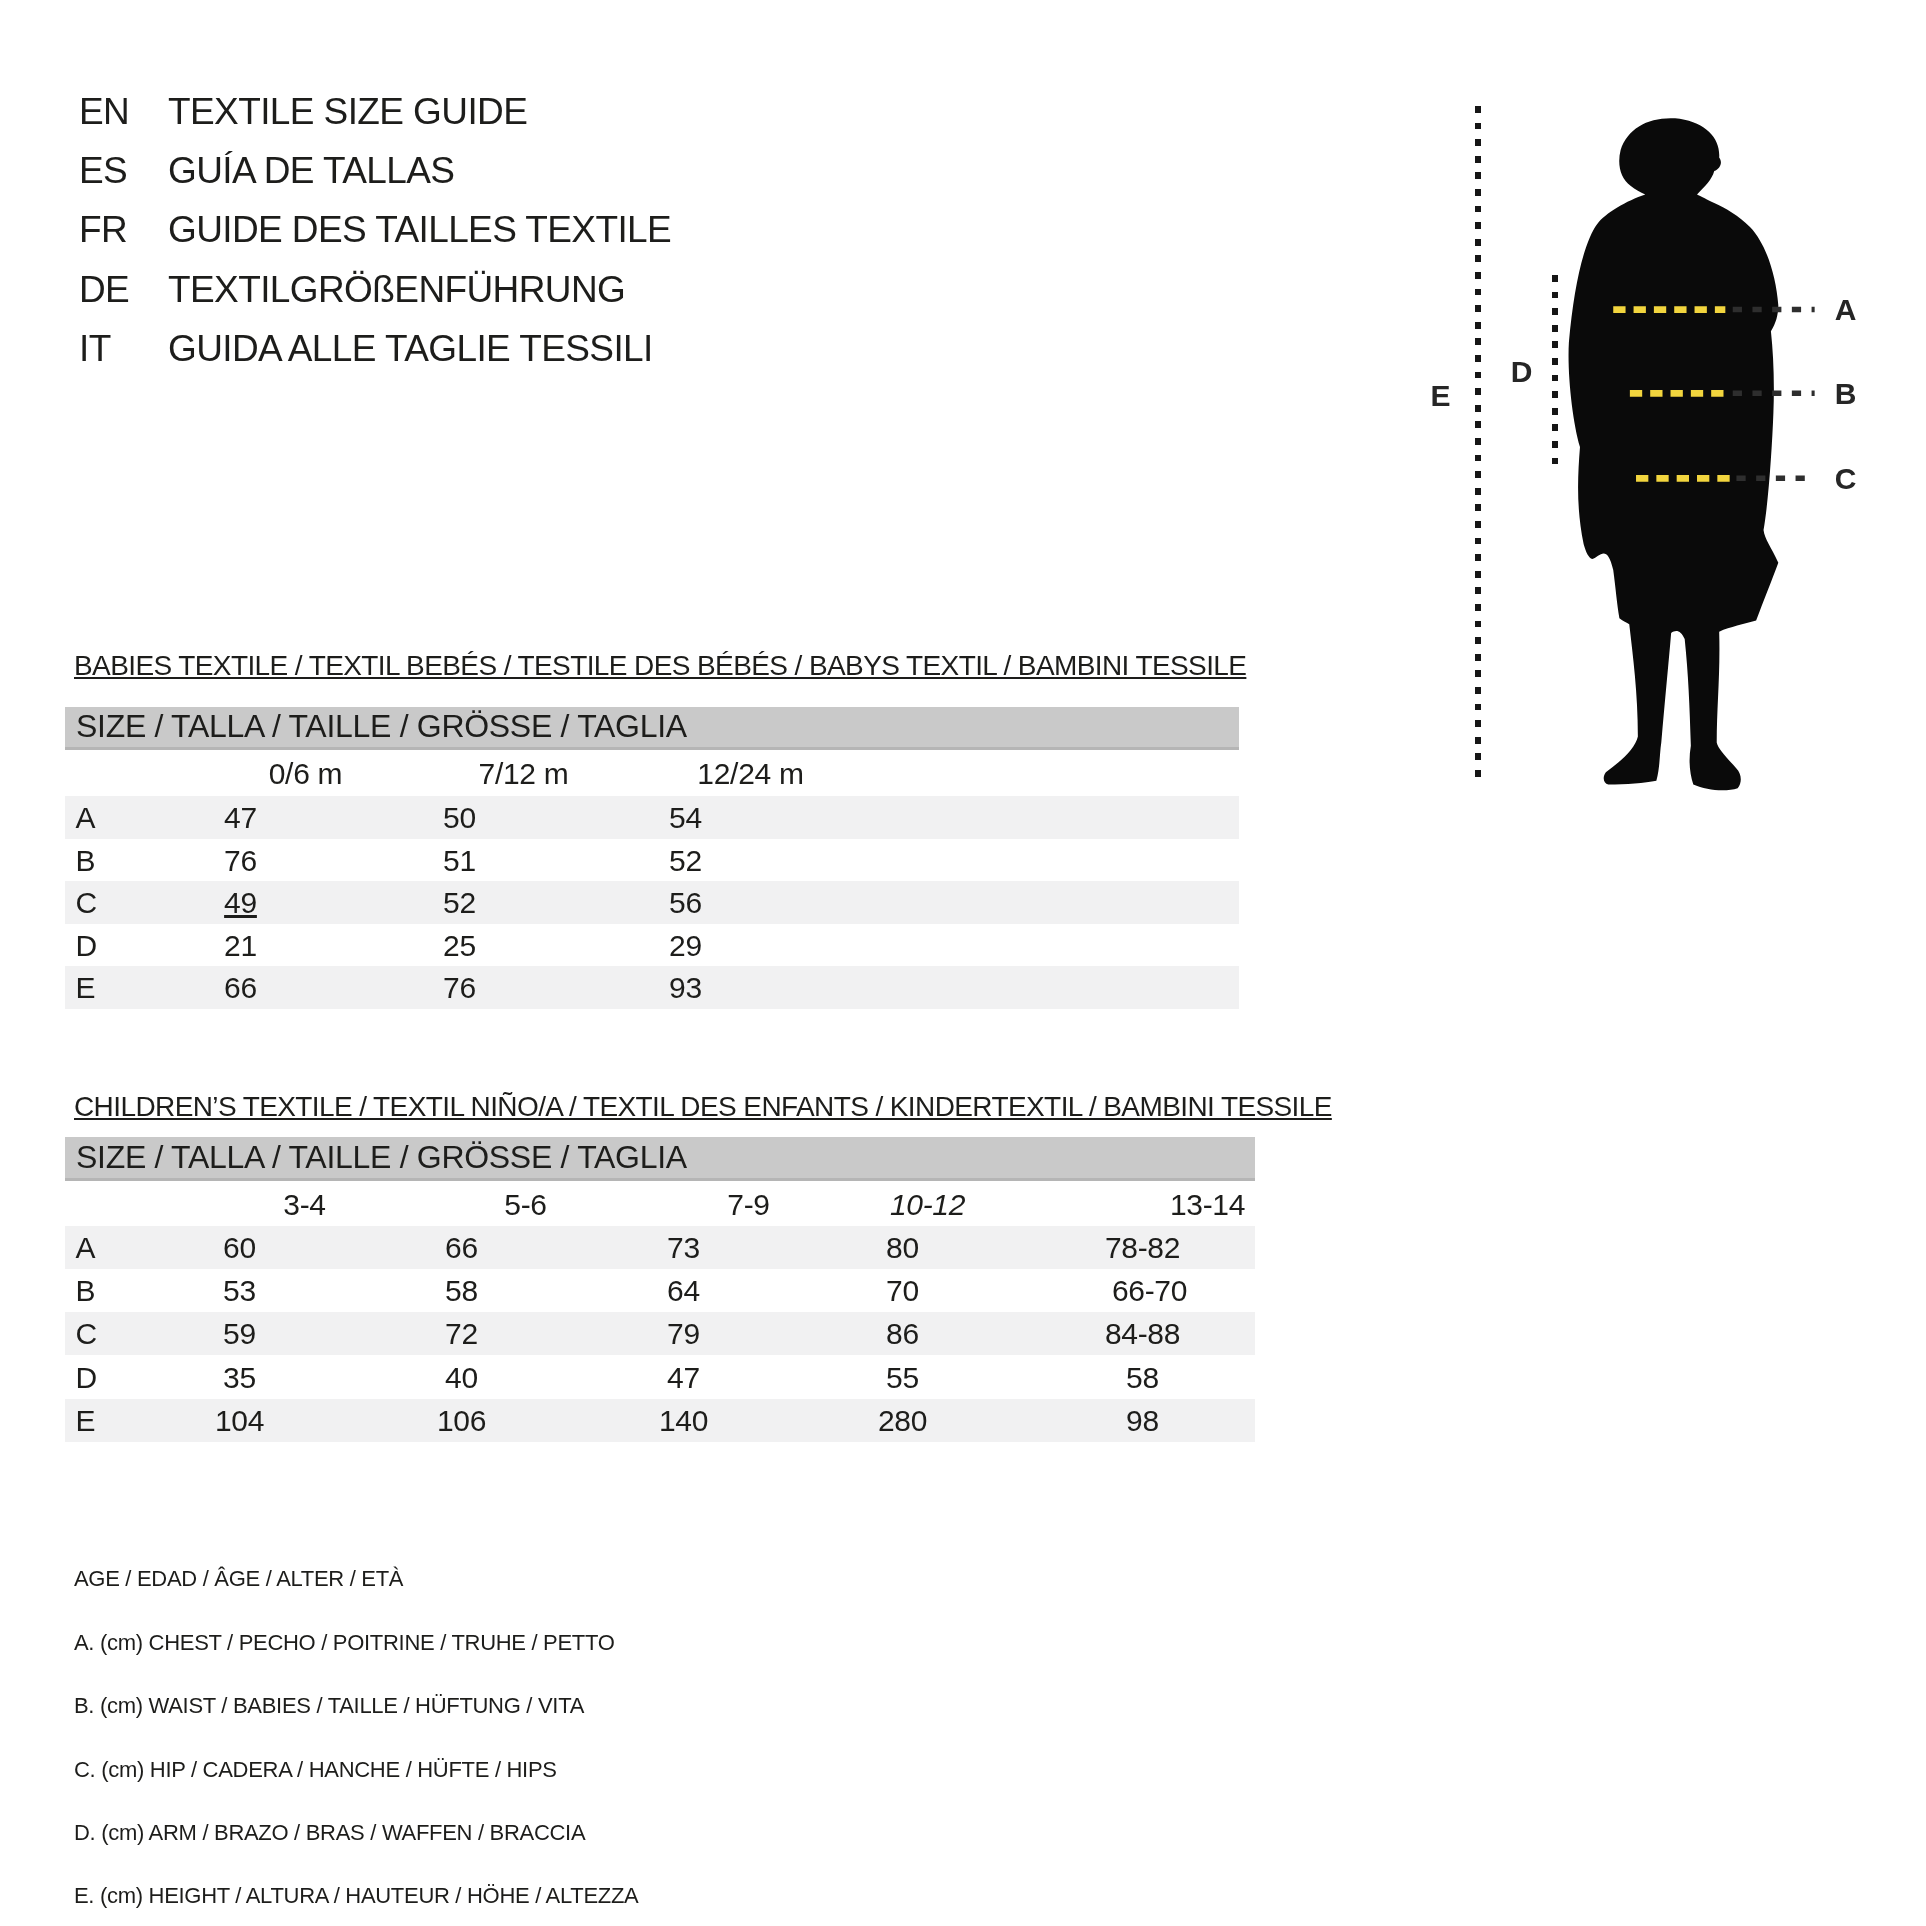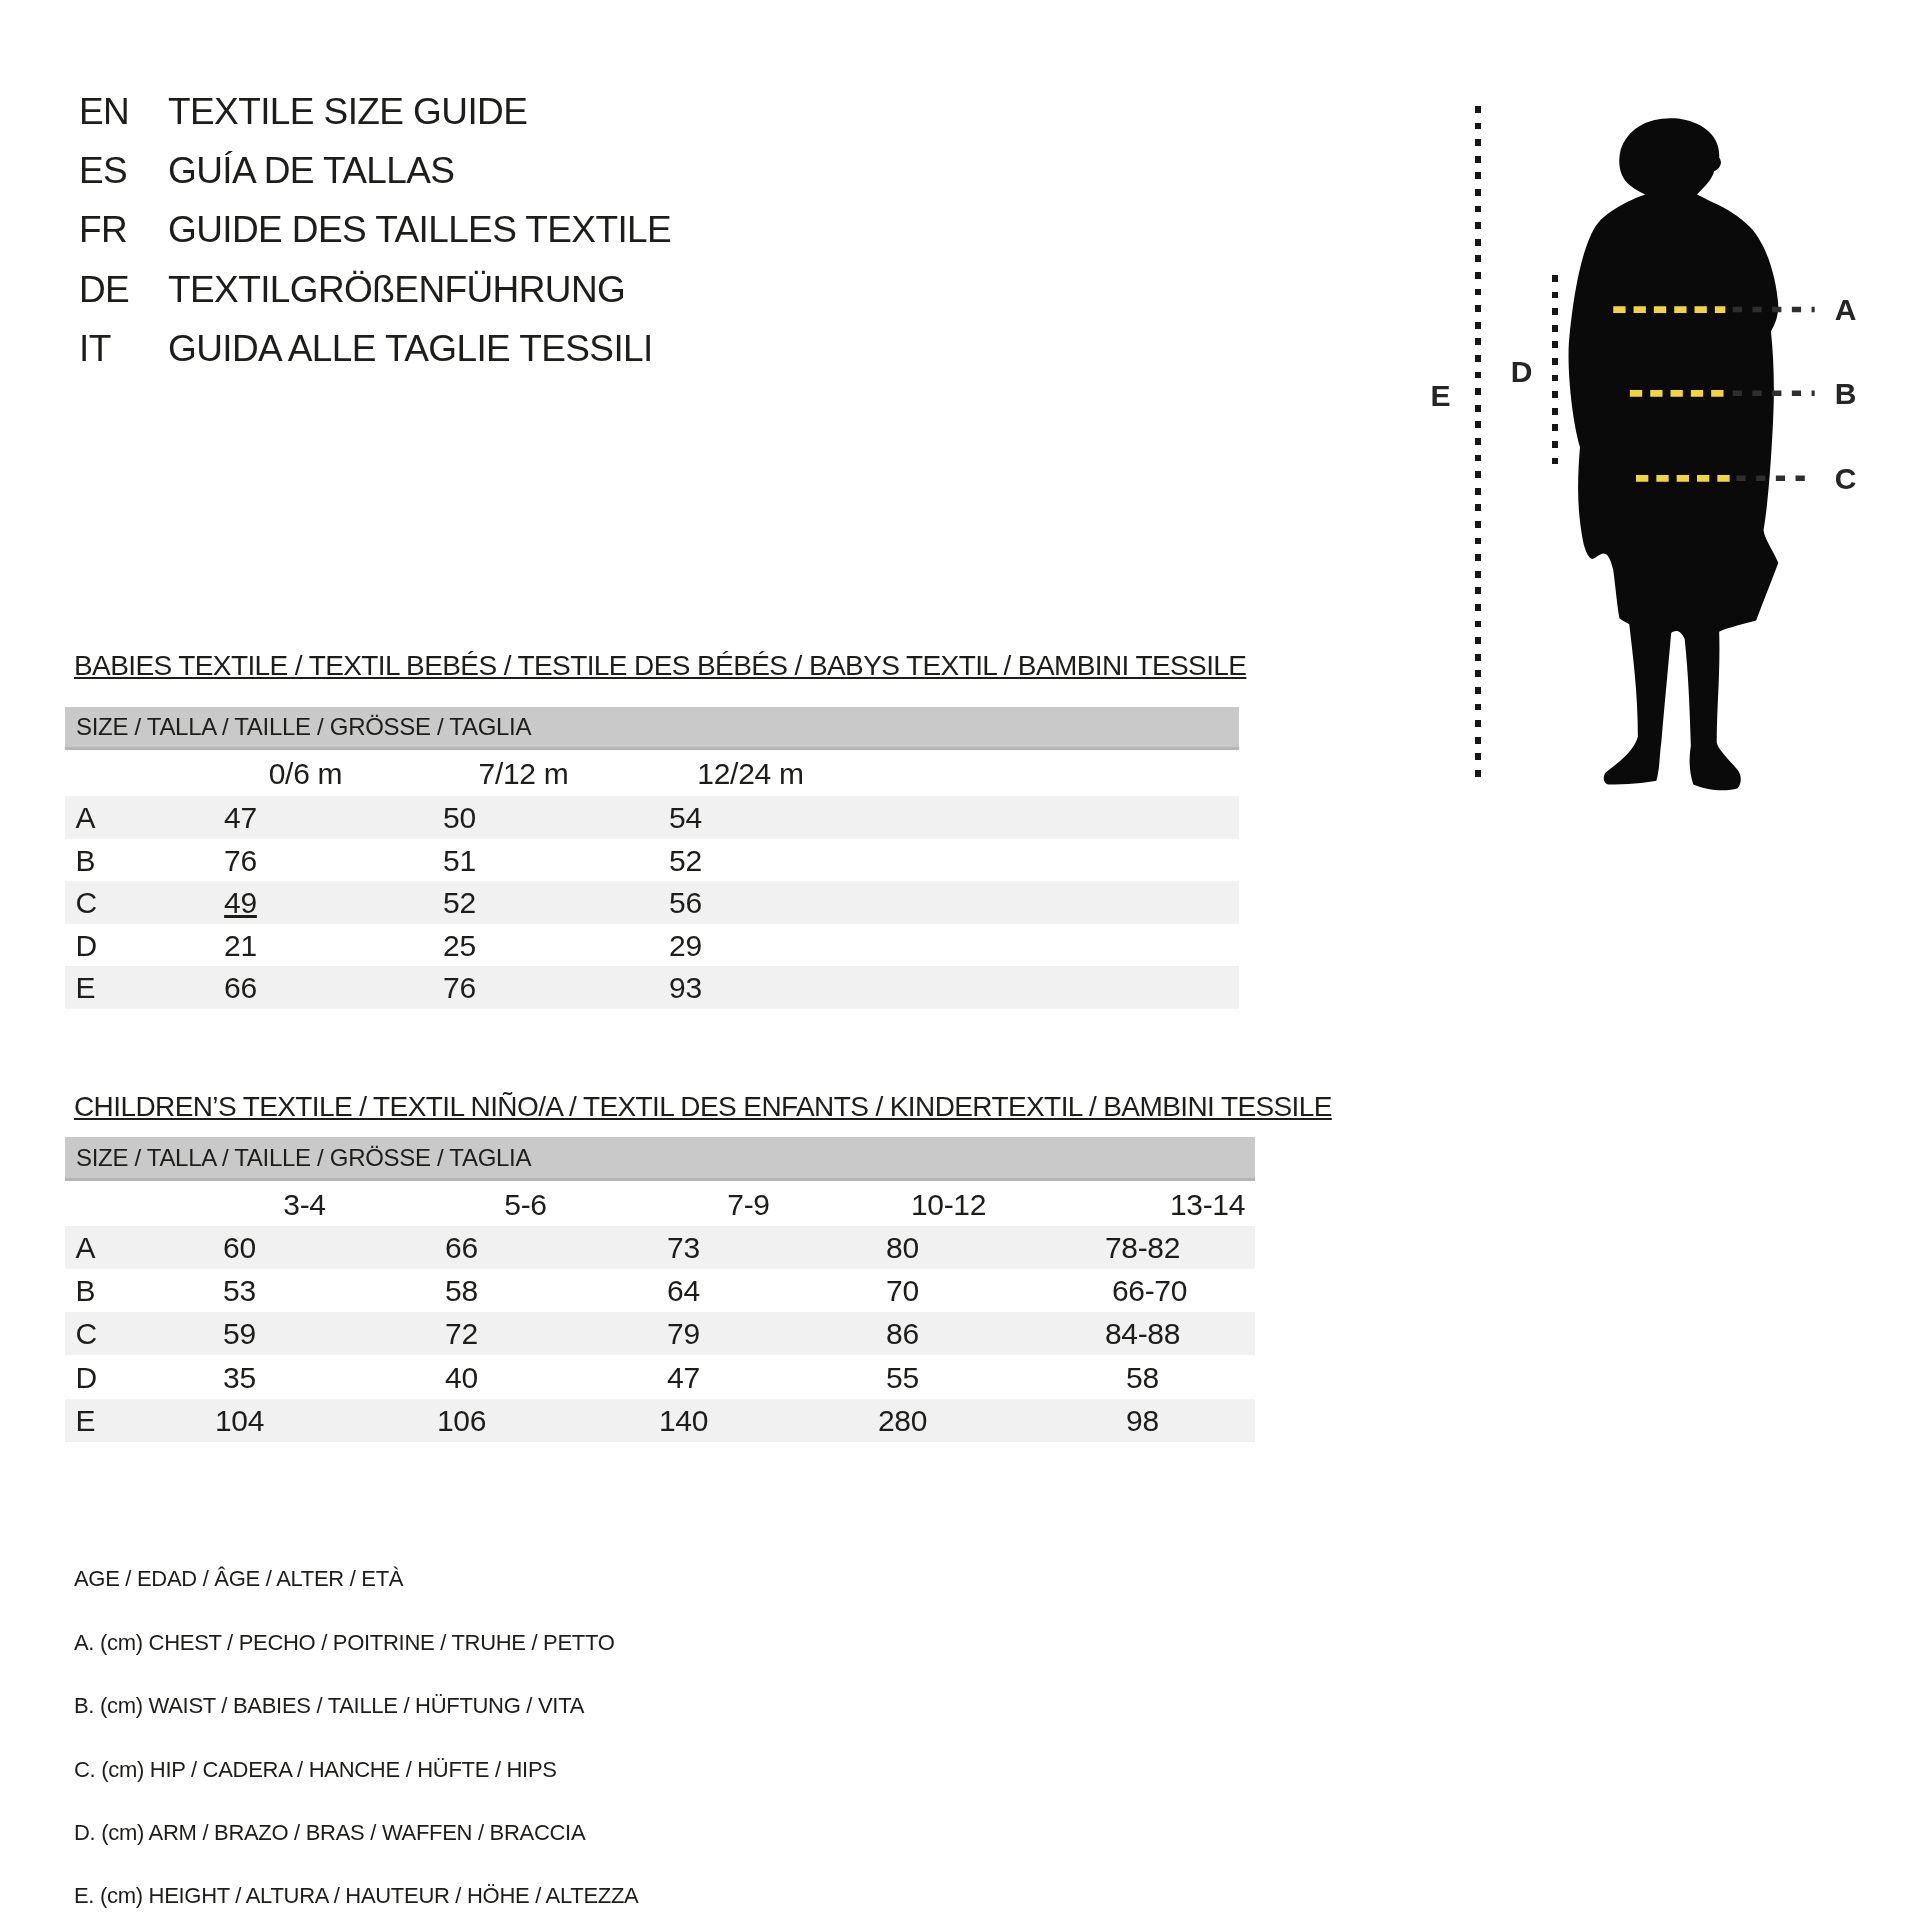--- a/index.html
+++ b/index.html
@@ -12,21 +12,21 @@
   
   .lang-row { position: absolute; left: 79px; height: 41px; line-height: 41px; }
   .lang-code { position: absolute; left: 0; width: 80px; font-size: 37px; letter-spacing: -0.6px; }
   .lang-title { position: absolute; left: 89px; font-size: 37px; letter-spacing: -0.6px; white-space: nowrap; }
 
   
   .section-heading { font-size: 28px; letter-spacing: -0.6px; white-space: nowrap; text-decoration: underline; }
 
   
   .band { background: #c9c9c9; border-bottom: 3.7px solid #b5b5b5; }
-  .band-label { font-size: 24px; letter-spacing: -0.3px; padding-left: 11px; white-space: nowrap; }
+  .band-label { font-size: 32px; letter-spacing: -0.3px; padding-left: 11px; white-space: nowrap; }
   .col-label, .cell-value { position: absolute; width: 197px; text-align: center;
                             font-size: 30px; letter-spacing: -0.3px; }
   .row-letter { position: absolute; left: 72px; font-size: 30px; }
   .t-row { position: absolute; left: 65px; }
   .t-row.striped { background: #f1f1f2; }
 
   
   .legend-line { position: absolute; left: 74px; font-size: 22px; letter-spacing: -0.3px;
                  height: 37px; line-height: 37px; white-space: nowrap; }
 
@@ -168,21 +168,21 @@
 
 <div class="abs band" style="left:65px; top:1137px; width:1190px; height:44px; line-height:41px;">
   <span class="band-label">SIZE / TALLA / TAILLE / GRÖSSE / TAGLIA</span>
 </div>
 
 <div id="children-table">
     <div class="t-row" style="top:1185px; width:1190px; height:39px; line-height:39px;">
       <span class="col-label" style="left:141px;">3-4</span>
       <span class="col-label" style="left:362px;">5-6</span>
       <span class="col-label" style="left:585px;">7-9</span>
-      <span class="col-label" style="left:785px;">10-12</span>
+      <span class="col-label" style="left:764px;font-style:italic;">10-12</span>
       <span class="col-label" style="left:1044px;">13-14</span>
     </div>
     <div class="t-row striped" style="top:1226px; width:1190px; height:43px; line-height:43px;">
       <span class="row-letter" style="left:10.5px;">A</span>
       <span class="cell-value" style="left:76px;">60</span>
       <span class="cell-value" style="left:298px;">66</span>
       <span class="cell-value" style="left:520px;">73</span>
       <span class="cell-value" style="left:739px;">80</span>
       <span class="cell-value" style="left:979px;">78-82</span>
     </div>

